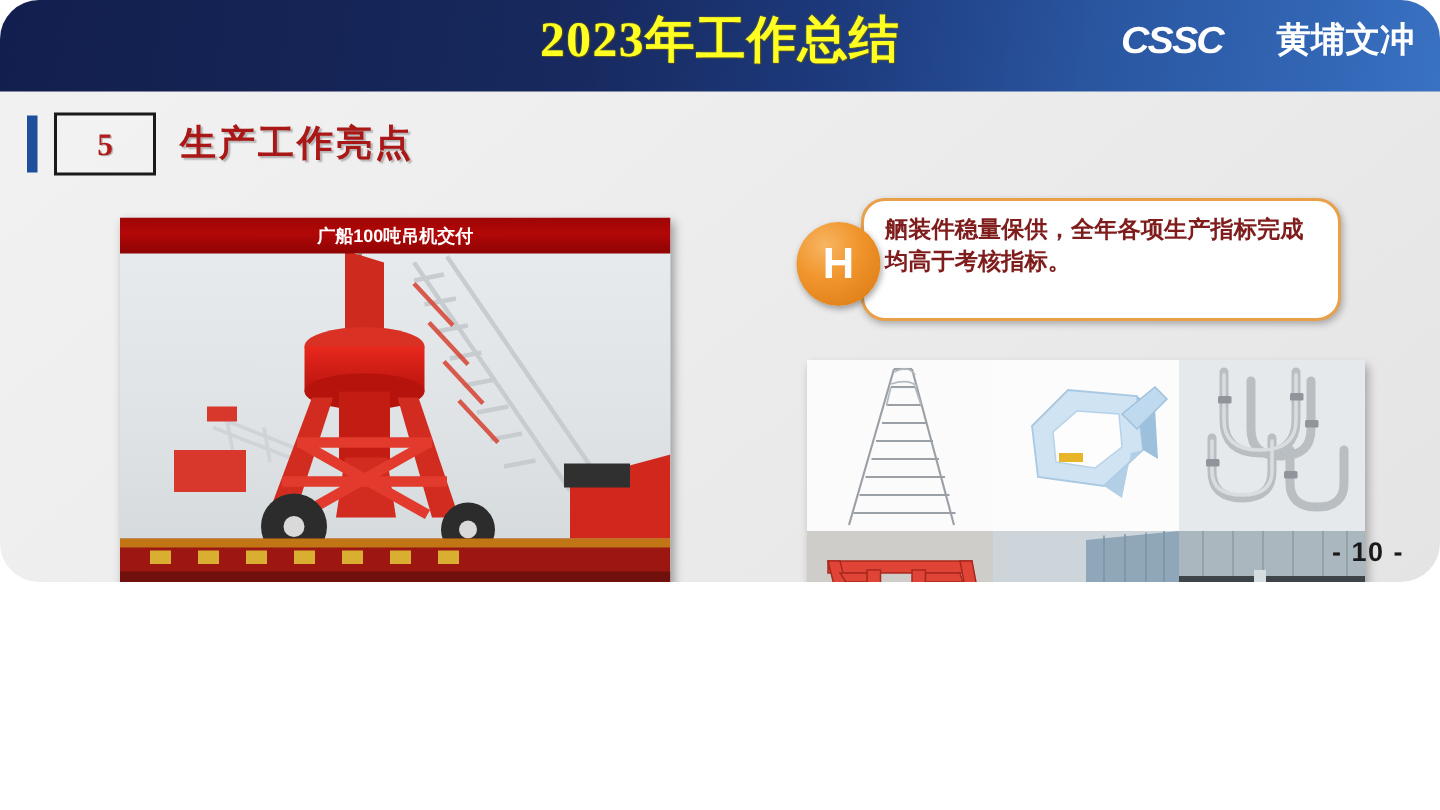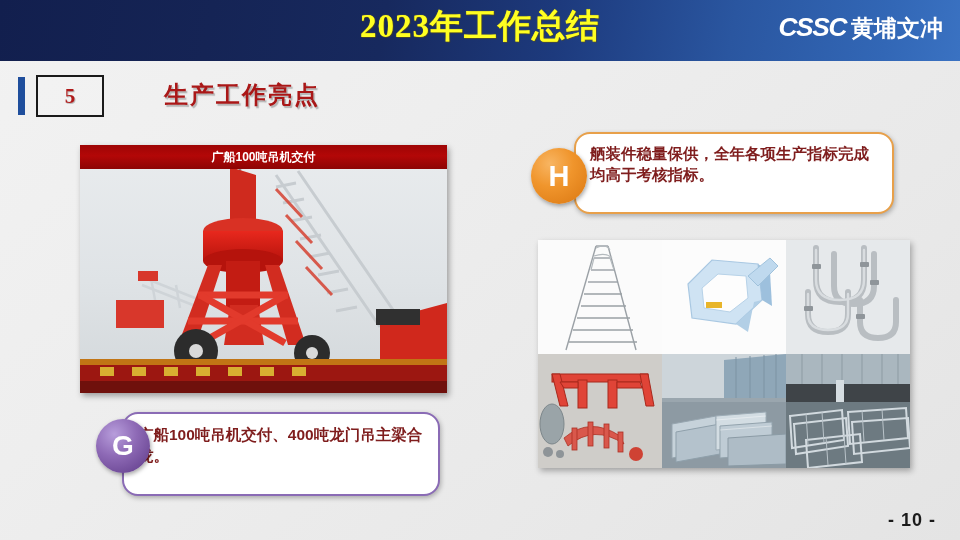--- a/index.html
+++ b/index.html
@@ -7,23 +7,24 @@
     margin: 0;
     padding: 0;
     background: #ffffff;
   }
   body {
     font-family: "Liberation Sans", "DejaVu Sans", sans-serif;
   }
   #slide {
     position: relative;
     width: 960px;
-    height: 540px;
+    height: 388px;
     overflow: hidden;
     background: linear-gradient(140deg, #f2f2f2 0%, #eeeeee 35%, #e9e9e9 70%, #e4e4e4 100%);
+    border-radius: 26px;
   }
 
   
   .header {
     position: absolute;
     left: 0; top: 0;
     width: 960px; height: 61px;
     background: linear-gradient(100deg,
         #121f4e 0%,
         #152455 22%,
@@ -44,40 +45,41 @@
     font-weight: 700;
     letter-spacing: 1px;
     color: #ffff22;
     text-shadow: 0 0 1px #c9b800, 1px 1px 0 rgba(90,70,0,0.45);
     white-space: nowrap;
   }
   .logo {
     position: absolute;
     right: 17px; top: 15px;
     display: flex;
-    align-items: flex-end;
+    align-items: flex-start;
     gap: 6px;
     color: #ffffff;
     white-space: nowrap;
   }
   .logo-cssc {
     font-family: "Liberation Sans", "DejaVu Sans", sans-serif;
     font-size: 25px;
     font-weight: 700;
     font-style: italic;
     letter-spacing: -1.2px;
     line-height: 1;
     transform: scaleX(1.05);
   }
   .logo-cn {
     font-family: "Liberation Sans", "DejaVu Sans", sans-serif;
     font-size: 23px;
     font-weight: 700;
     line-height: 1;
     letter-spacing: 0px;
+    margin-left: 31px;
   }
 
   
   .sec-bar {
     position: absolute;
     left: 18px; top: 77px;
     width: 7px; height: 38px;
     background: #1f4e9c;
   }
   .sec-numbox {
@@ -102,21 +104,20 @@
   .sec-title {
     position: absolute;
     left: 120px; top: 79px;
     font-family: "Liberation Sans", "DejaVu Sans", sans-serif;
     font-size: 24px;
     font-weight: 700;
     letter-spacing: 2px;
     color: #aa1717;
     text-shadow: 1.5px 1.5px 1px rgba(130,130,130,0.55);
     white-space: nowrap;
-    margin-left: 44px;
   }
 
   
   .photo-main {
     position: absolute;
     left: 80px; top: 145px;
     width: 367px; height: 248px;
     box-shadow: 2px 3px 6px rgba(0,0,0,0.35);
     overflow: hidden;
     background: #d9dde1;

